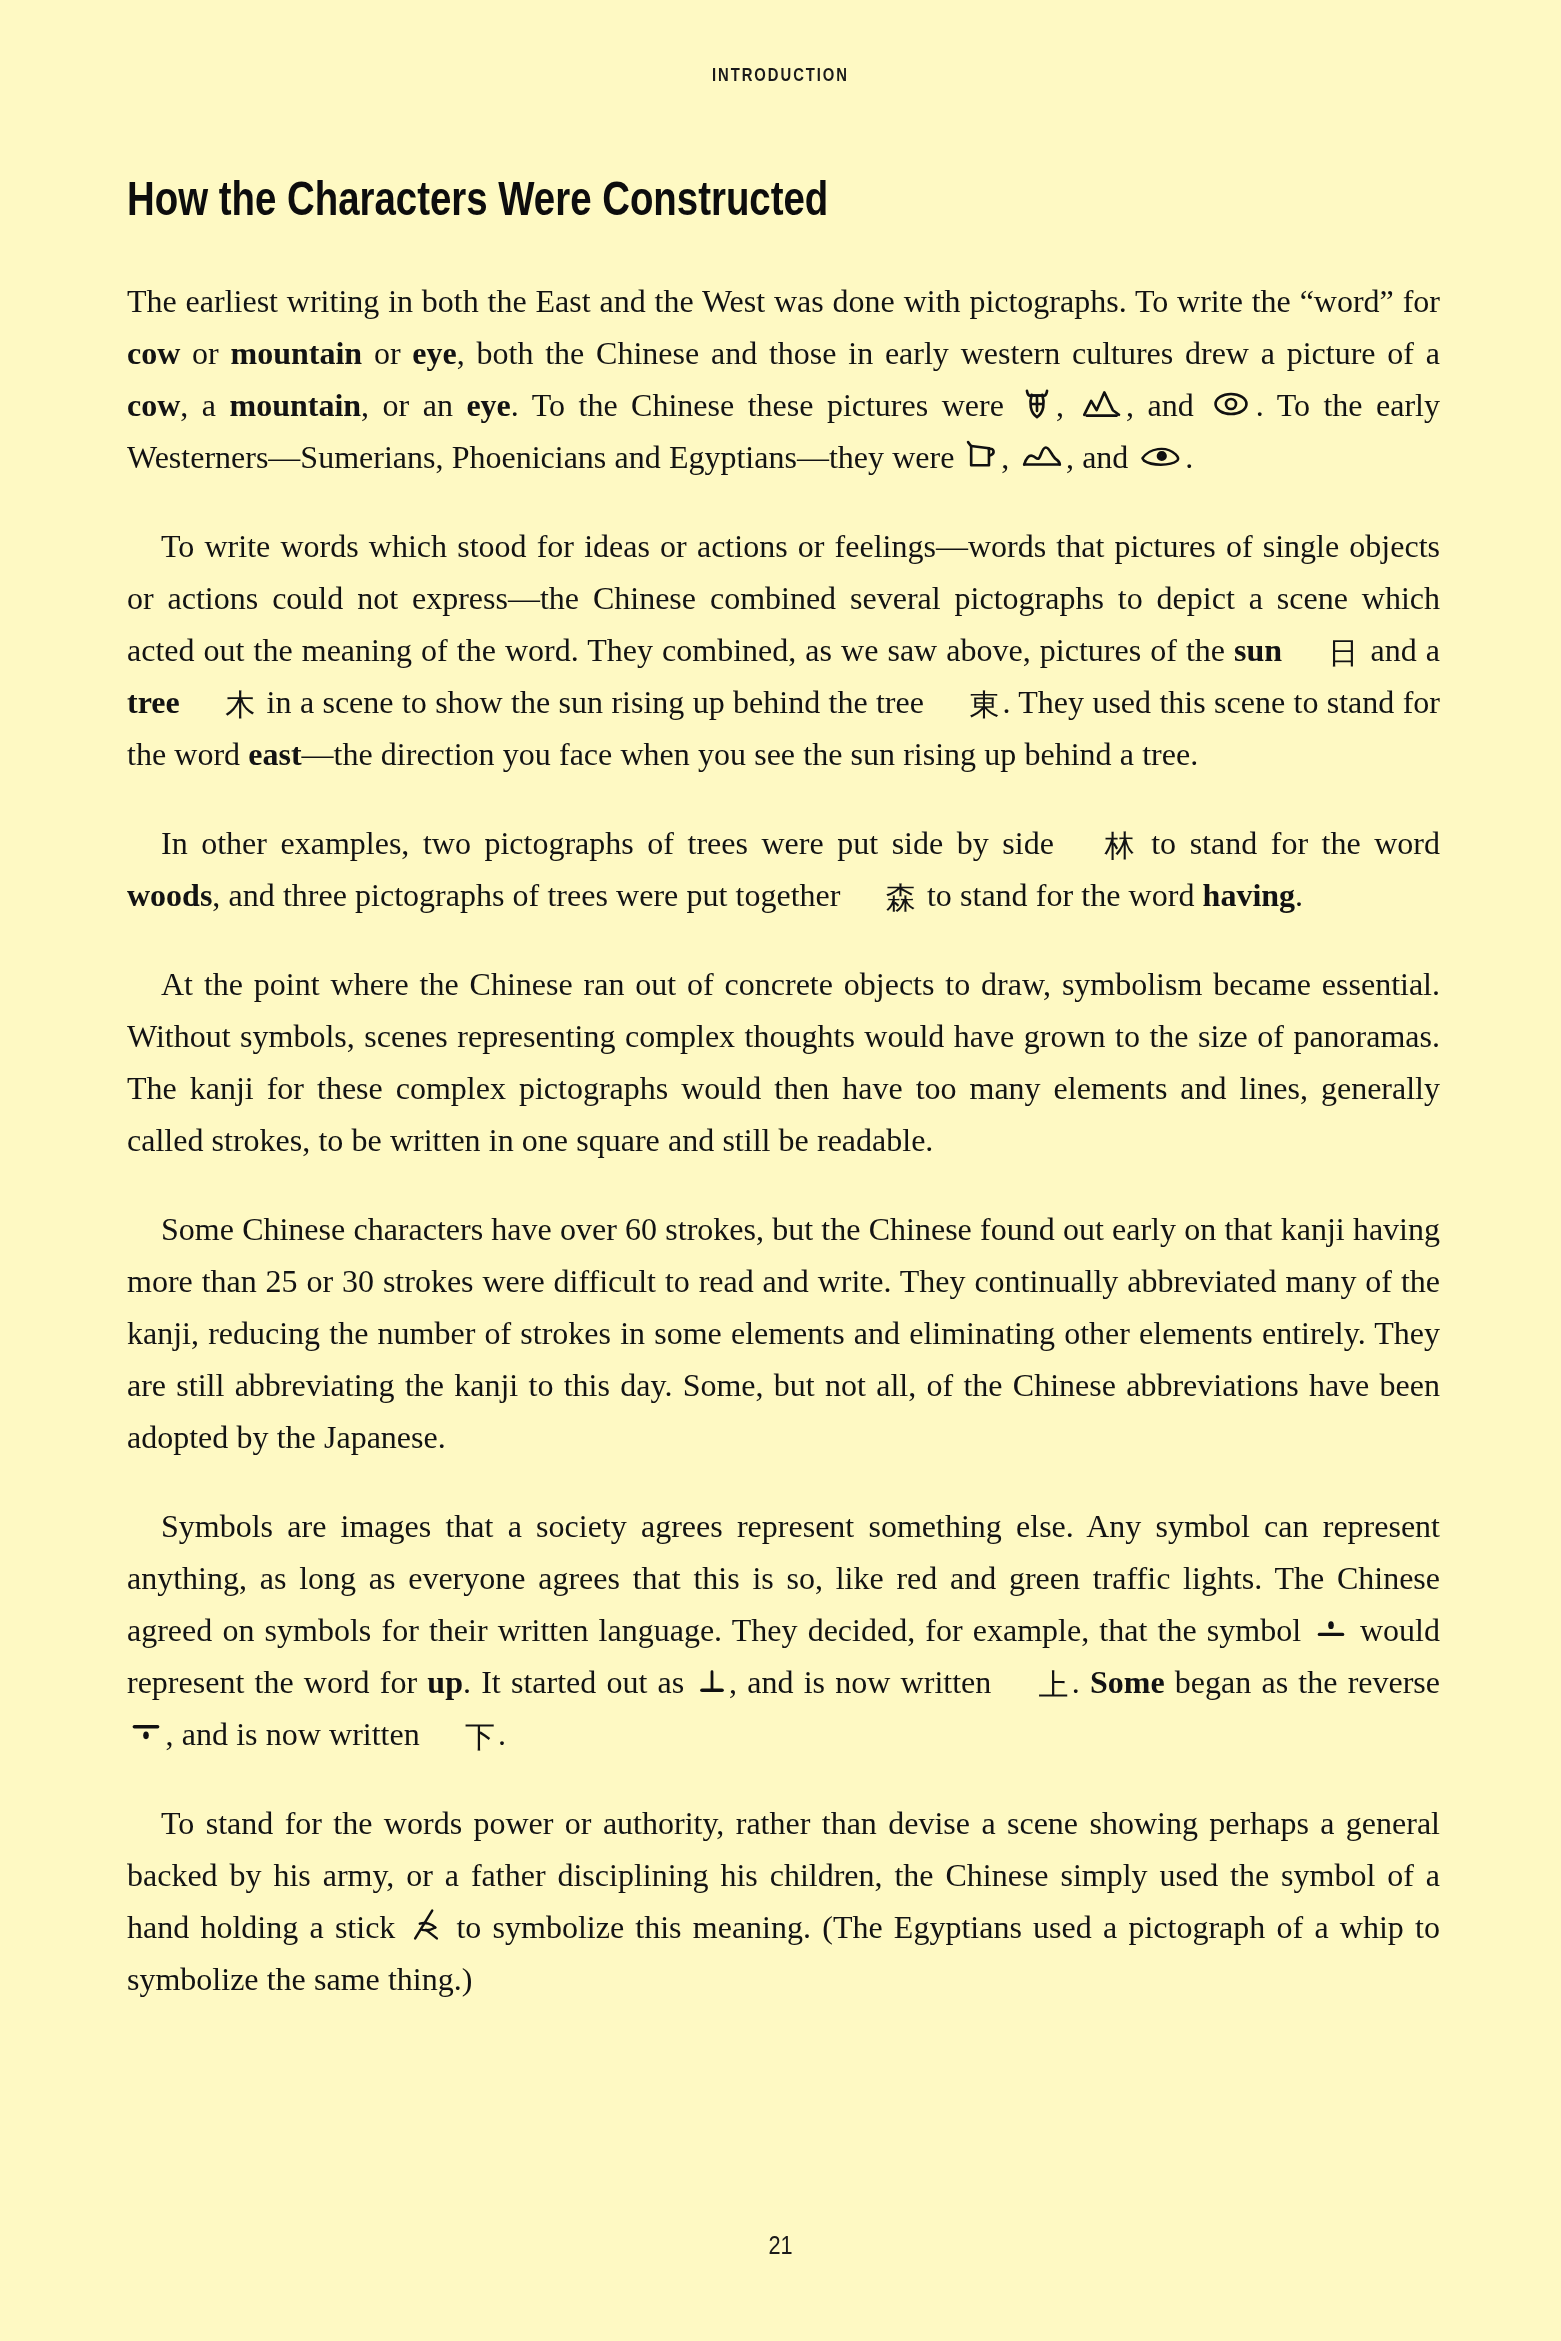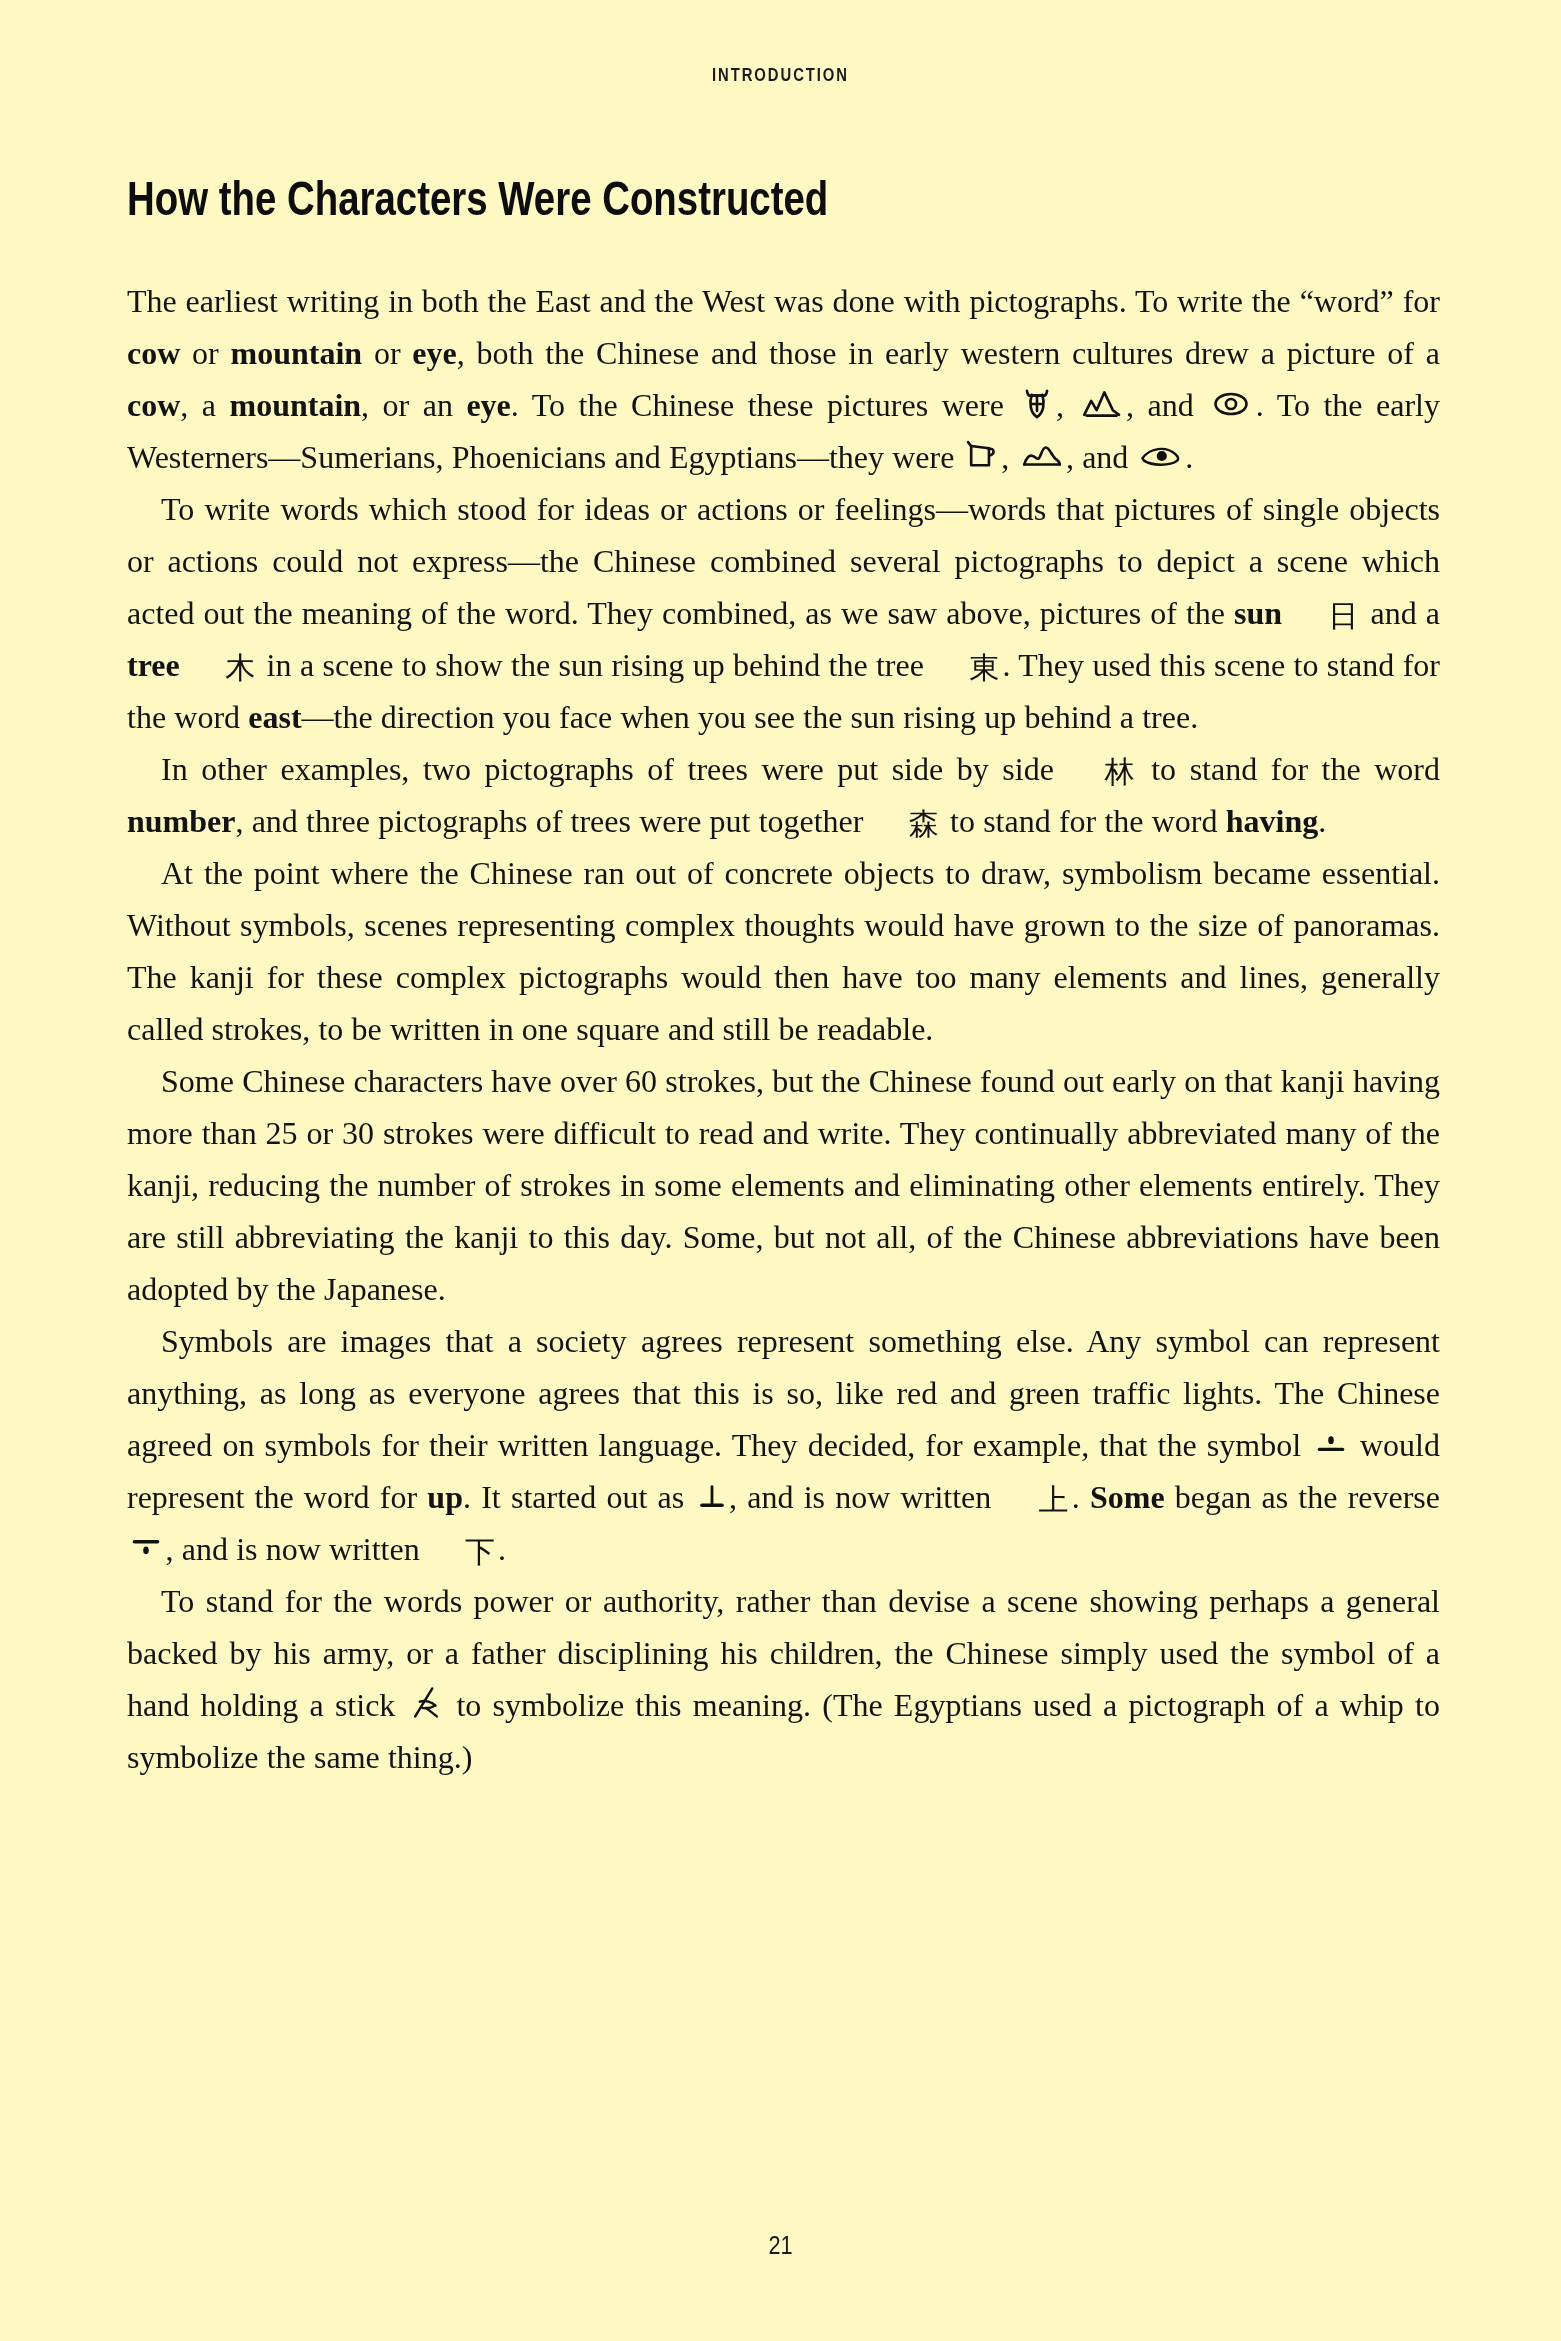--- a/index.html
+++ b/index.html
@@ -59,20 +59,21 @@
     font-size: 32px;
     line-height: 52px;
     text-align: justify;
     text-justify: inter-word;
     color: #131313;
     hyphens: none;
     word-spacing: 0.2px;
   }
   p.para.indent {
     text-indent: 34px;
+    margin-top: 37px;
   }
   p.para.lead {
     text-indent: 0;
   }
   b, .bold { font-weight: 700; }
   .cjk {
     font-family: "DejaVu Sans", "Liberation Sans", sans-serif;
     font-size: 30px;
     font-weight: 400;
     line-height: 1;
@@ -147,21 +148,21 @@
               <path d="M5 33 L51 33"></path>
             </g>
           </svg></span>, and <span class="glyph wide"><svg viewBox="0 0 56 44">
             <g fill="none" stroke="#111" stroke-width="3.2" stroke-linecap="round" stroke-linejoin="round">
               <path d="M4 25 C13 12, 34 8, 47 20 C50 23, 51 26, 49 28 C40 35, 16 35, 6 28 Z"></path>
               <circle cx="29" cy="22" r="5" fill="#111"></circle>
               <circle cx="29" cy="22" r="1.8" fill="#fff"></circle>
             </g>
           </svg></span>.</p>
     <p class="para indent">To write words which stood for ideas or actions or feelings—words that pictures of single objects or actions could not express—the Chinese combined several pictographs to depict a scene which acted out the meaning of the word. They combined, as we saw above, pictures of the <b>sun</b> <span class="cjk">日</span> and a <b>tree</b> <span class="cjk">木</span> in a scene to show the sun rising up behind the tree <span class="cjk">東</span>. They used this scene to stand for the word <b>east</b>—the direction you face when you see the sun rising up behind a tree.</p>
-    <p class="para indent">In other examples, two pictographs of trees were put side by side <span class="cjk">林</span> to stand for the word <b>number</b>, and three pictographs of trees were put together <span class="cjk">森</span> to stand for the word <b>having</b>.</p>
+    <p class="para indent">In other examples, two pictographs of trees were put side by side <span class="cjk">林</span> to stand for the word <b>woods</b>, and three pictographs of trees were put together <span class="cjk">森</span> to stand for the word <b>having</b>.</p>
     <p class="para indent">At the point where the Chinese ran out of concrete objects to draw, symbolism became essential. Without symbols, scenes representing complex thoughts would have grown to the size of panoramas. The kanji for these complex pictographs would then have too many elements and lines, generally called strokes, to be written in one square and still be readable.</p>
     <p class="para indent">Some Chinese characters have over 60 strokes, but the Chinese found out early on that kanji having more than 25 or 30 strokes were difficult to read and write. They continually abbreviated many of the kanji, reducing the number of strokes in some elements and eliminating other elements entirely. They are still abbreviating the kanji to this day. Some, but not all, of the Chinese abbreviations have been adopted by the Japanese.</p>
     <p class="para indent">Symbols are images that a society agrees represent something else. Any symbol can represent anything, as long as everyone agrees that this is so, like red and green traffic lights. The Chinese agreed on symbols for their written language. They decided, for example, that the symbol <span class="glyph"><svg viewBox="0 0 44 44">
             <g stroke="#111" stroke-linecap="round">
               <ellipse cx="22" cy="17" rx="3.6" ry="5" fill="#111" stroke="none"></ellipse>
               <path d="M7 29 L37 29" stroke-width="4.4"></path>
             </g>
           </svg></span> would represent the word for <b>up</b>. It started out as <span class="glyph small"><svg viewBox="0 0 38 40">
             <g stroke="#111" stroke-linecap="round" stroke-width="3.6">
               <path d="M19 6 L19 29"></path>

